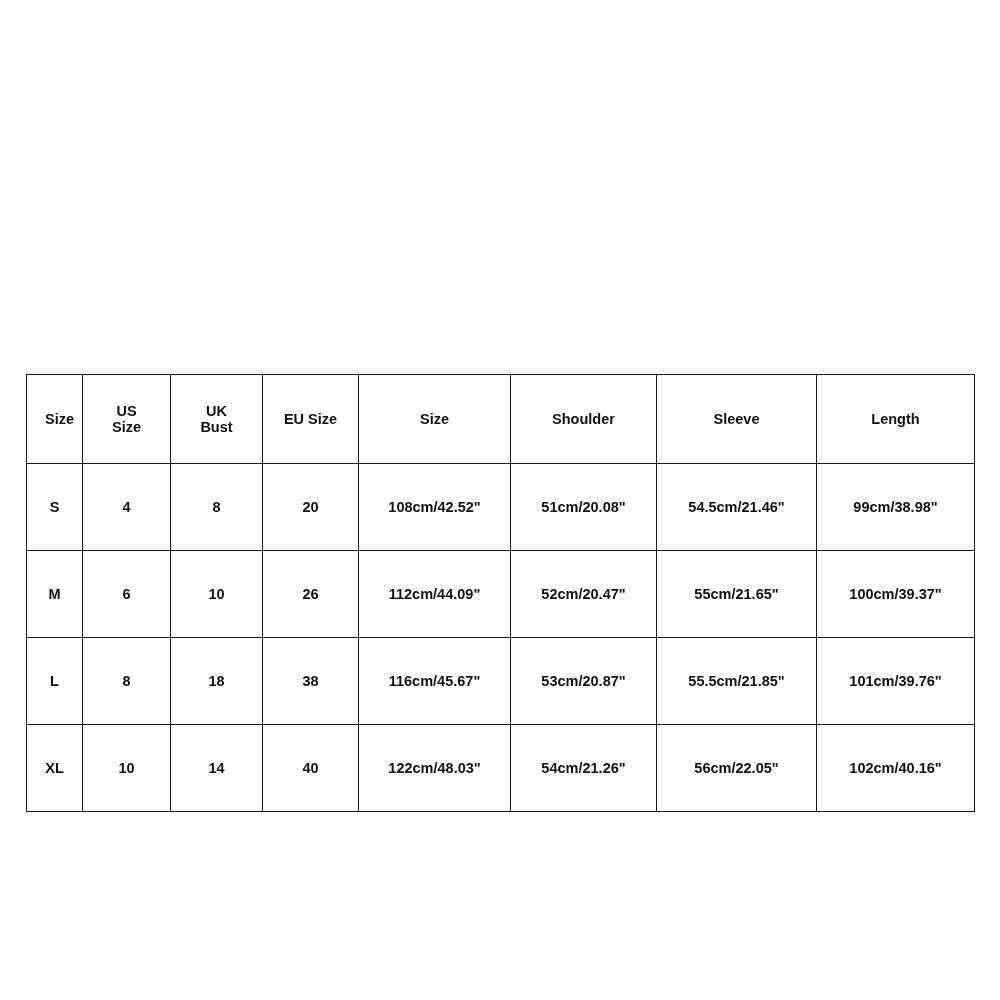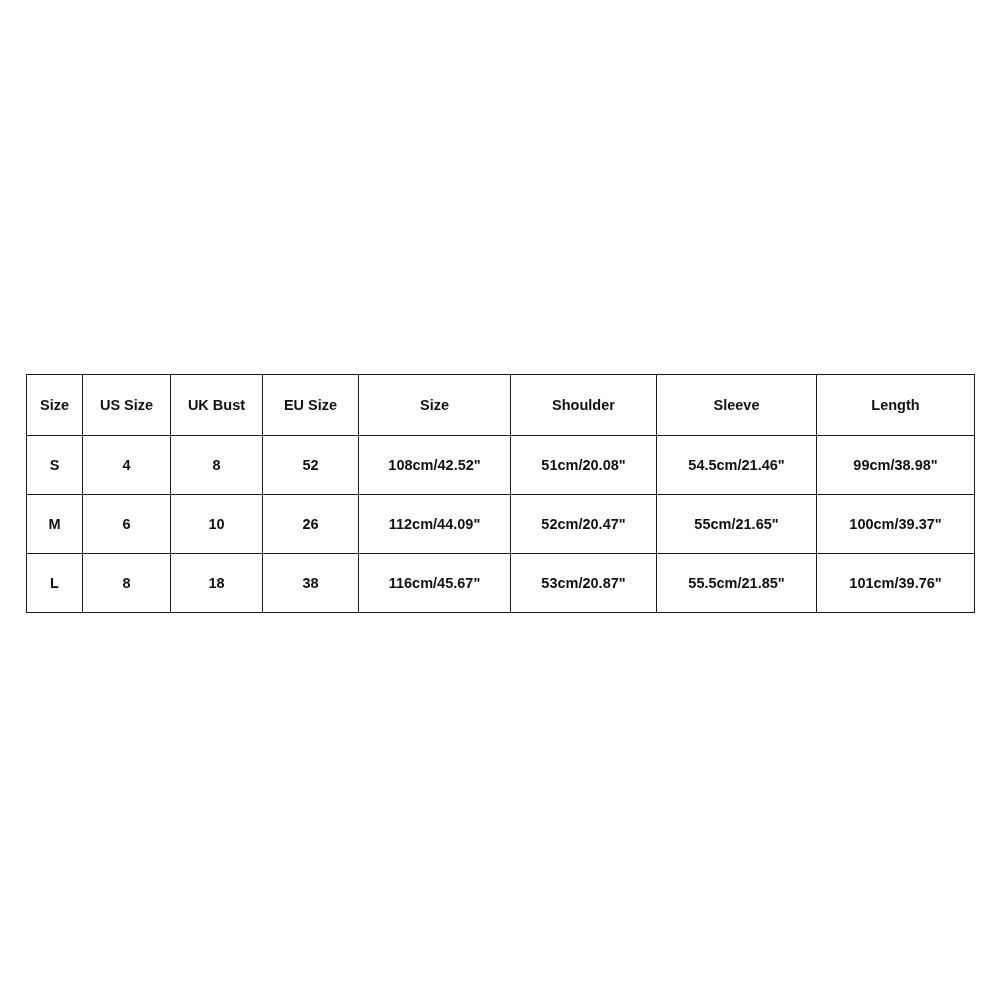--- a/index.html
+++ b/index.html
@@ -34,21 +34,21 @@
     width: 948px;
     background: #ffffff;
   }
   table.size-chart th,
   table.size-chart td {
     border: 1px solid #1a1a1a;
     text-align: center;
     vertical-align: middle;
     color: #111111;
     font-weight: bold;
-    padding: 4px;
+    padding: 18px;
   }
   table.size-chart thead th {
     height: 52px;
     font-size: 14.5px;
   }
   table.size-chart tbody td {
     height: 50px;
     font-size: 14.5px;
   }
   
@@ -89,21 +89,21 @@
           <th>Shoulder</th>
           <th>Sleeve</th>
           <th>Length</th>
         </tr>
       </thead>
       <tbody>
         <tr>
           <td class="size-cell">S</td>
           <td>4</td>
           <td>8</td>
-          <td>52</td>
+          <td>20</td>
           <td>108cm/42.52"</td>
           <td>51cm/20.08"</td>
           <td>54.5cm/21.46"</td>
           <td>99cm/38.98"</td>
         </tr>
         <tr>
           <td class="size-cell">M</td>
           <td>6</td>
           <td>10</td>
           <td>26</td>
@@ -115,16 +115,26 @@
         <tr>
           <td class="size-cell">L</td>
           <td>8</td>
           <td>18</td>
           <td>38</td>
           <td>116cm/45.67"</td>
           <td>53cm/20.87"</td>
           <td>55.5cm/21.85"</td>
           <td>101cm/39.76"</td>
         </tr>
+        <tr>
+          <td class="size-cell">XL</td>
+          <td>10</td>
+          <td>14</td>
+          <td>40</td>
+          <td>122cm/48.03"</td>
+          <td>54cm/21.26"</td>
+          <td>56cm/22.05"</td>
+          <td>102cm/40.16"</td>
+        </tr>
       </tbody>
     </table>
   </div>
 </div>
 
 </body></html>

